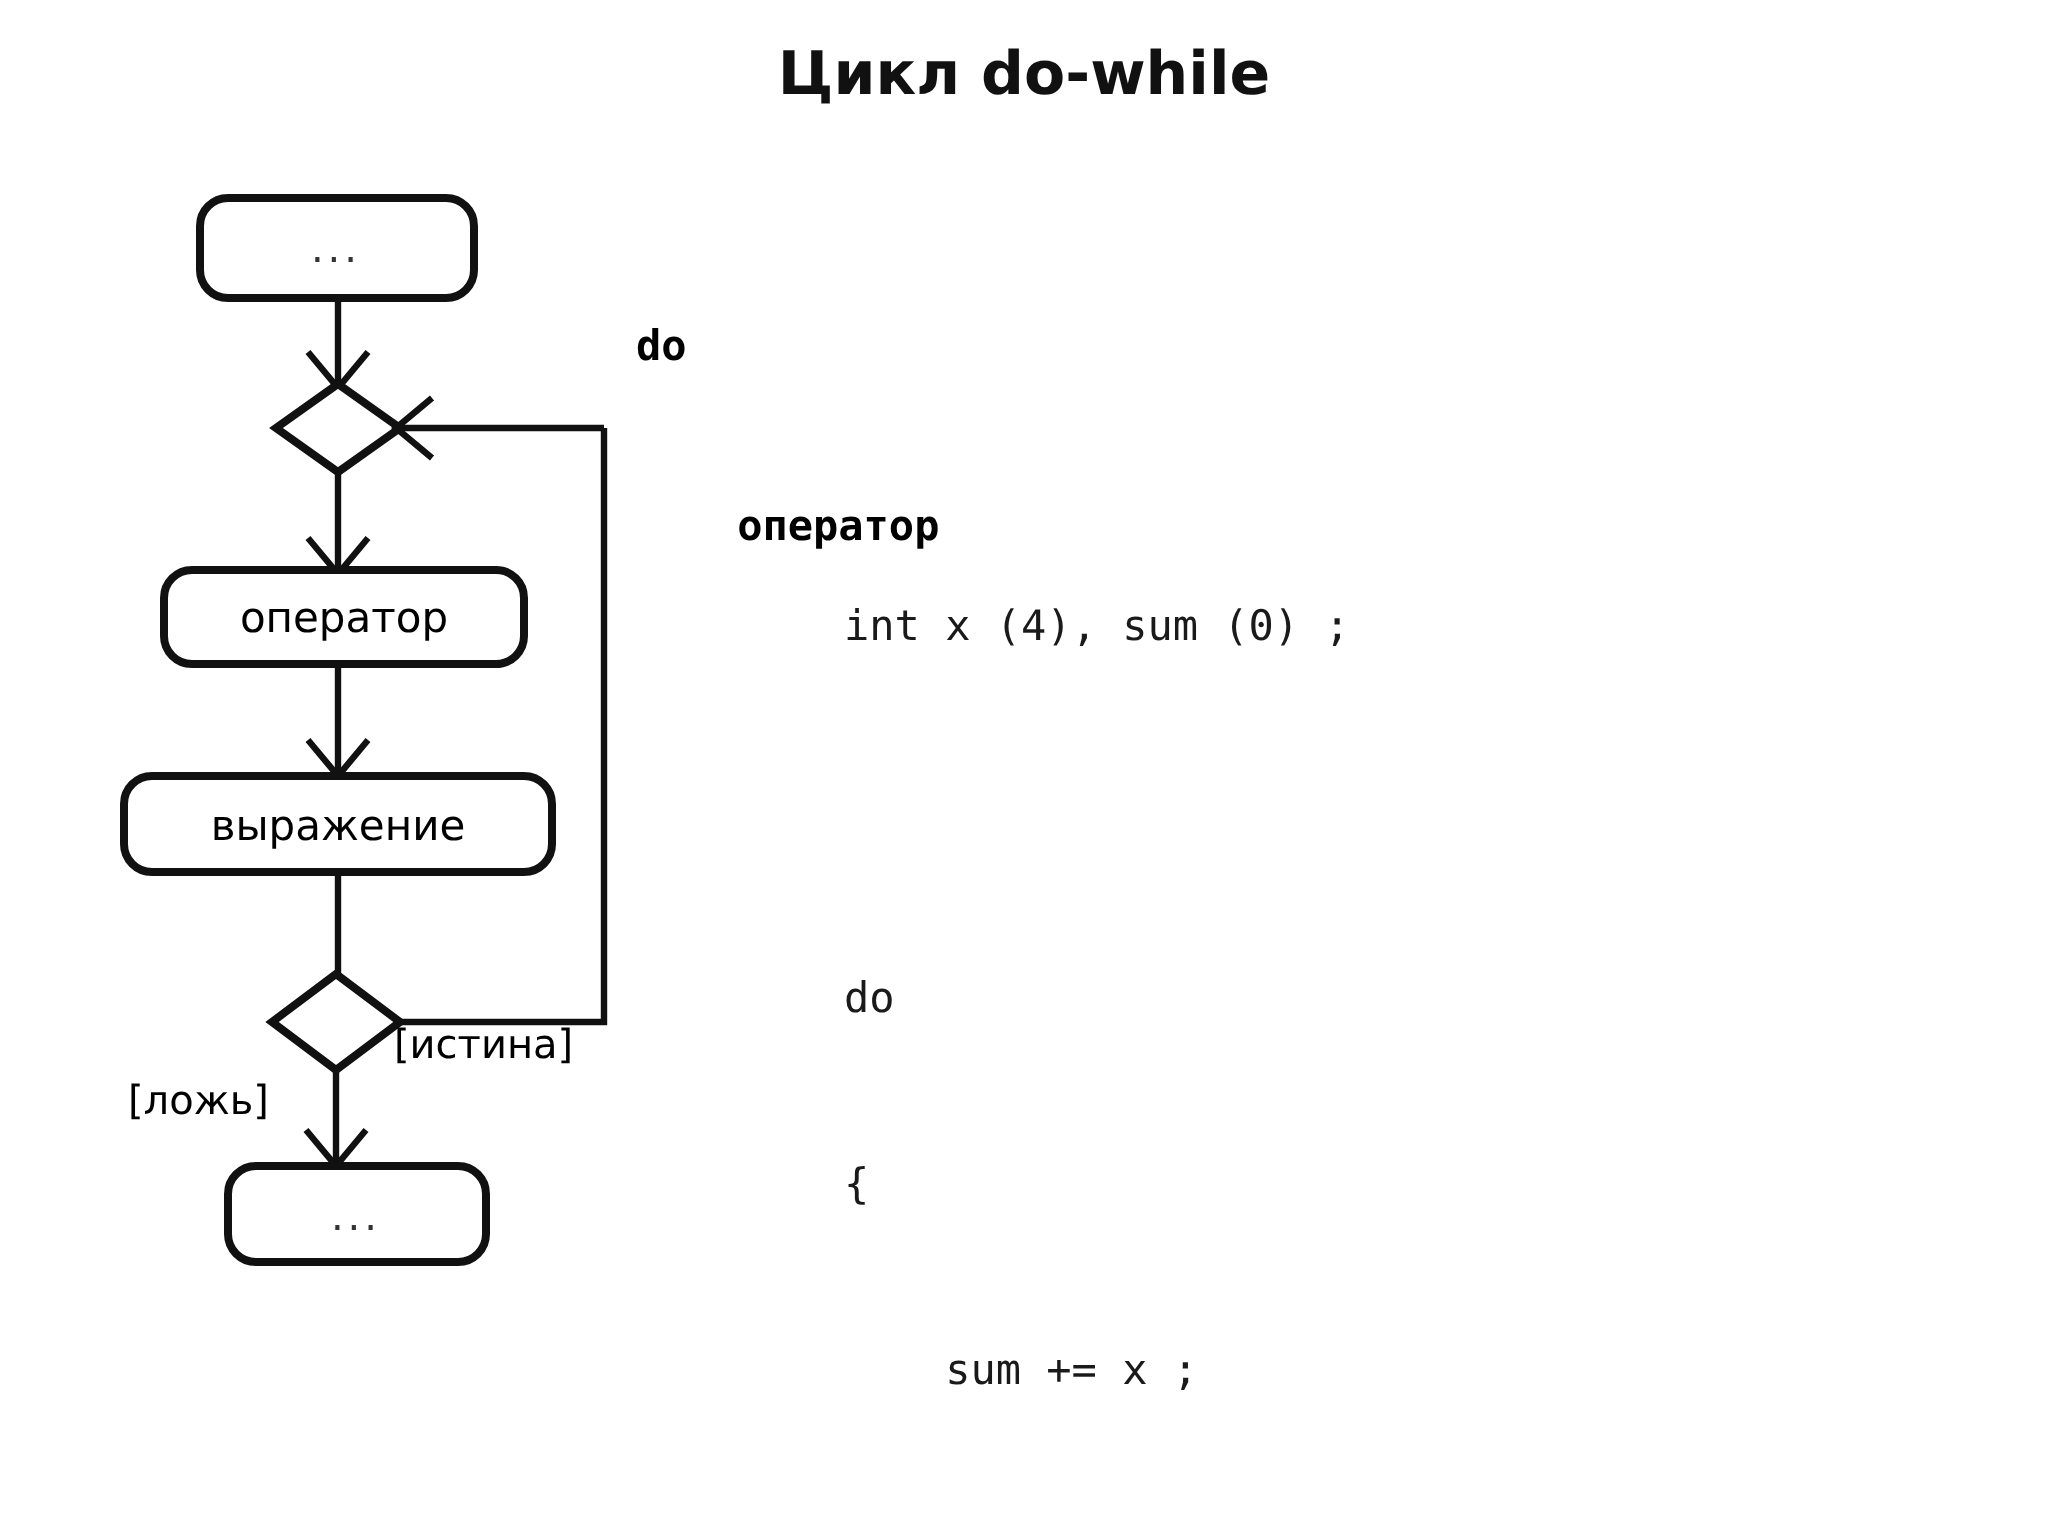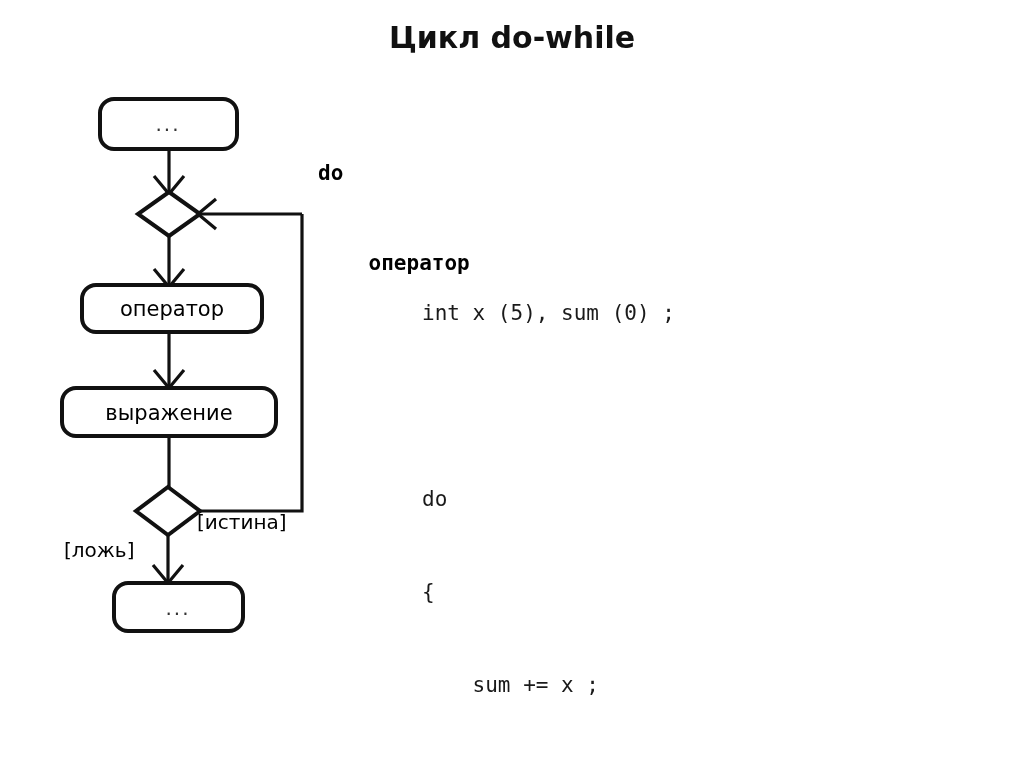--- a/index.html
+++ b/index.html
@@ -156,21 +156,21 @@
 
     </svg>
   </div>
 
   <div id="syntax-block">
     <div class="code-line">do</div>
     <div class="code-line">    оператор</div>
   </div>
 
   <div id="example-block">
-    <div class="code-line">int x (5), sum (0) ;</div>
+    <div class="code-line">int x (4), sum (0) ;</div>
     <div class="code-line blank"></div>
     <div class="code-line">do</div>
     <div class="code-line">{</div>
     <div class="code-line">    sum += x ;</div>
     
     
     
     
   </div>
 

